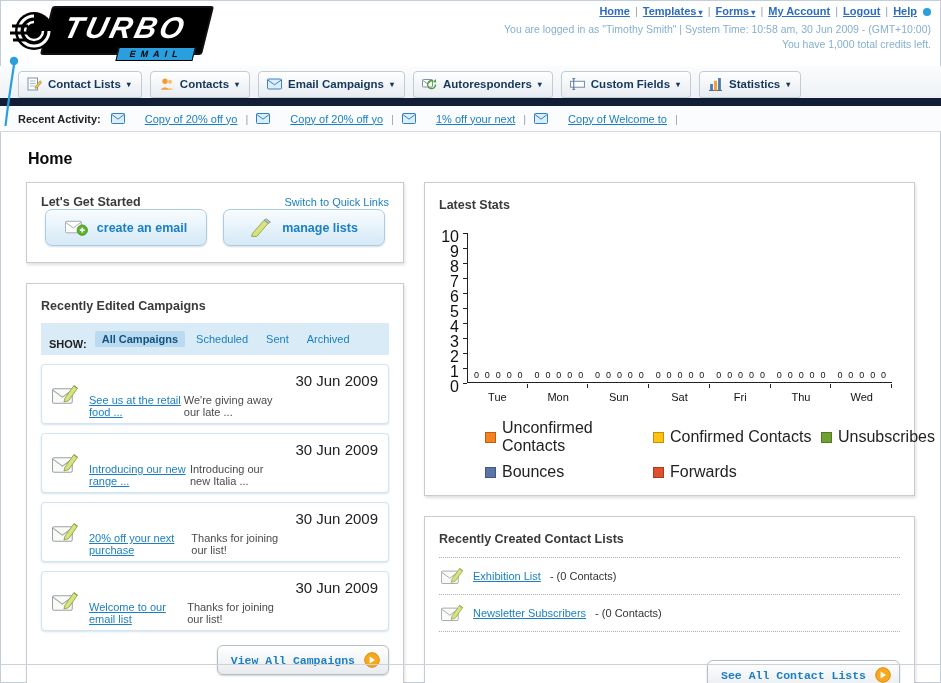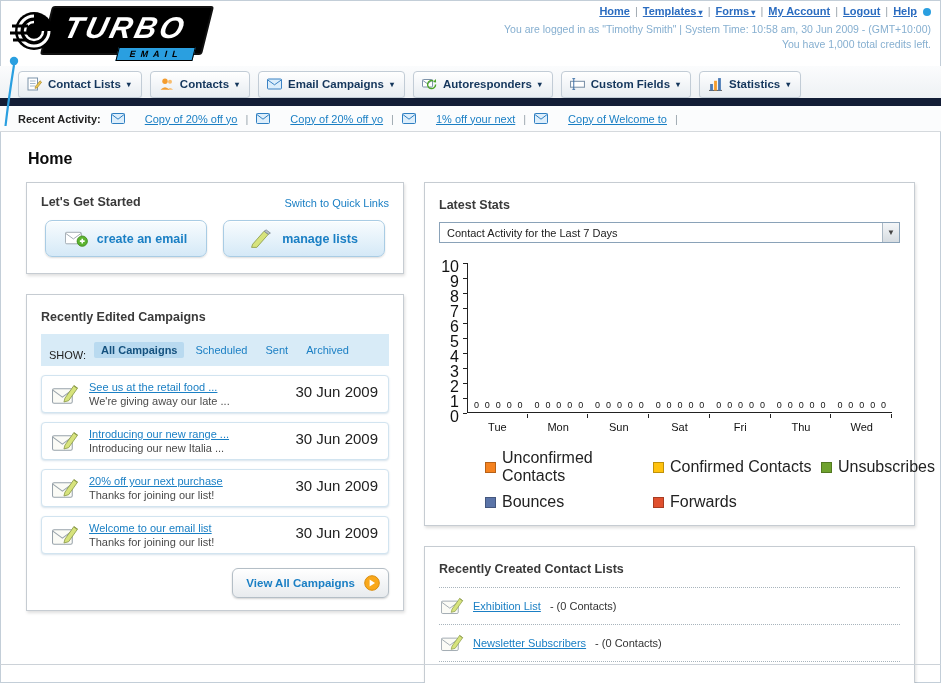--- a/index.html
+++ b/index.html
@@ -64,47 +64,47 @@
   
   .icon { display:inline-block; line-height:0; flex:none; }
   .i-nav { width:15px; height:14px; }
   .i-env { width:14px; height:11px; }
   .i-row { width:27px; height:21px; }
   .i-gs  { width:23px; height:19px; }
   .i-arrow { width:16px; height:16px; }
   .i-cl  { width:23px; height:18px; }
 
   
-  .gs-head { display:flex; justify-content:space-between; align-items:flex-end; margin-bottom:11px; }
+  .gs-head { display:flex; justify-content:space-between; align-items:center; }
   .switch-link { font-size:11px; color:#1a7fc4; cursor:pointer; }
   .gs-buttons { display:flex; gap:16px; padding:0 4px 4px 4px; }
   .gs-button { display:inline-flex; align-items:center; justify-content:center; gap:9px;
                width:163px; height:37px; border-radius:7px; border:1px solid #a9cce4;
                background:linear-gradient(#f8fcfe,#d5e9f7); color:#1a7fc4;
                font-family:"Liberation Sans",sans-serif; font-size:12.5px; font-weight:bold;
                box-shadow:0 1px 2px rgba(0,0,0,.14), inset 0 1px 0 #fff; cursor:pointer; }
 
   
   .filter-bar { background:#d8ebf7; margin-top:9px; padding:5px 8px; display:flex; gap:4px;
                 align-items:center; font-size:11px; }
-  .show-label { color:#222; font-weight:normal; margin-right:4px;margin-top:10px; }
+  .show-label { color:#222; font-weight:bold; margin-right:4px;margin-top:10px; }
   .filter { color:#1a7fc4; padding:2px 7px; cursor:pointer; text-decoration:none; }
   .filter.selected { background:#b9daf0; border-radius:2px; color:#14517e; font-weight:bold; }
   .c-row { margin-top:9px; border:1px solid #d2e4f0; border-radius:4px; background:#fff;
            box-shadow:0 1px 2px rgba(120,160,190,.3); padding:5px 10px;
            display:flex; align-items:center; gap:10px; cursor:pointer; }
-  .c-text { flex:1; display:flex; flex-direction:column; gap:2px; min-width:0; }
+  .c-text { flex:1; display:flex; flex-direction:row; gap:2px; min-width:0;margin-top:24px; }
   .c-title { font-size:11px; color:#1a7fc4; text-decoration:underline; }
   .c-sub { font-size:11px; color:#4a4a4a; }
   .c-date { font-size:15px; color:#222; white-space:nowrap; align-self:flex-start; padding-top:2px; }
   .view-all-row { display:flex; justify-content:flex-end; margin-top:14px; }
   .va-button { display:inline-flex; align-items:center; gap:9px; padding:6px 8px 6px 13px;
                border:1px solid #b4bec6; border-radius:6px;
                background:linear-gradient(#ffffff,#e8ebee); color:#1a7fc4;
-               font-family:Liberation Sans, sans-serif; font-size:11.5px; font-weight:bold;
+               font-family:Liberation Mono, monospace; font-size:11.5px; font-weight:bold;
                box-shadow:0 1px 2px rgba(0,0,0,.18); cursor:pointer; }
 
   
   .dropdown { margin-top:9px; border:1px solid #8aa2b8; background:#fff; height:21px;
               display:flex; align-items:center; font-size:11px; color:#222; padding-left:7px;
               cursor:pointer; }
   .dropdown-arrow { width:17px; height:100%; margin-left:auto; border-left:1px solid #aab8c4;
                     background:linear-gradient(#f4f6f8,#d6dce1); display:flex; align-items:center;
                     justify-content:center; font-size:8px; color:#444; }
 
@@ -372,24 +372,20 @@
             </button>
           </div>
         </section>
 
       </div>
 
       <div class="col-right">
 
         <section class="panel">
           <span class="panel-title">Latest Stats</span>
-          <div class="dropdown">
-            <span>Contact Activity for the Last 7 Days</span>
-            <span class="dropdown-arrow">▼</span>
-          </div>
           <div class="chart">
             <div class="chart-body">
               <div class="chart-yaxis" id="chart-yaxis">
                   <span class="y-lbl" style="top: -4px;">10</span>
                   <span class="y-tick" style="top: 0px;"></span>
                   <span class="y-lbl" style="top: 11px;">9</span>
                   <span class="y-tick" style="top: 15px;"></span>
                   <span class="y-lbl" style="top: 26px;">8</span>
                   <span class="y-tick" style="top: 30px;"></span>
                   <span class="y-lbl" style="top: 41px;">7</span>

